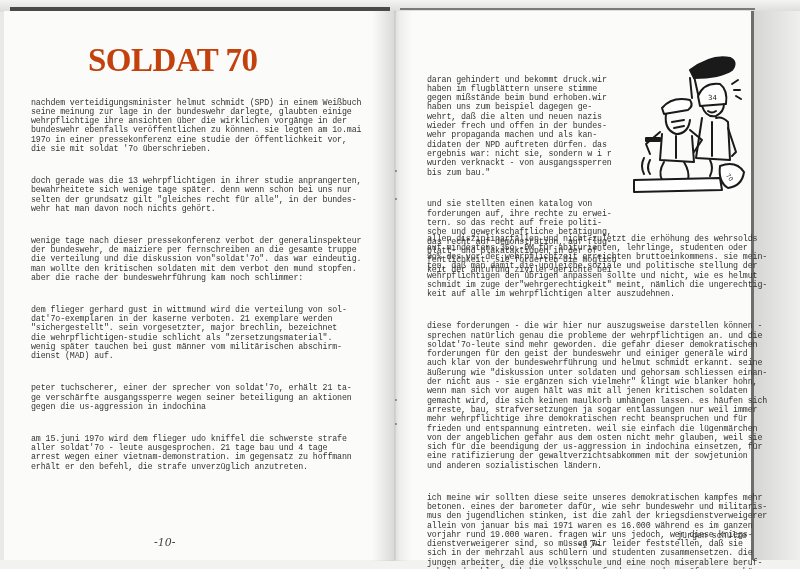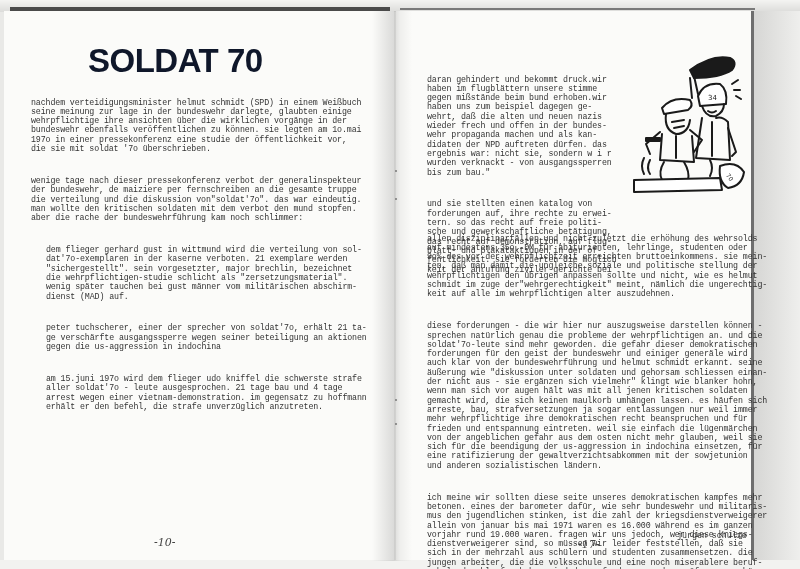--- a/index.html
+++ b/index.html
@@ -33,29 +33,29 @@
   }
   .right-edge {
     position:absolute; left:754px; top:11px; width:46px; height:558px;
     background:linear-gradient(90deg,#d6d6d4,#efefed);
   }
   .bottom-strip {
     position:absolute; left:0; top:560px; width:800px; height:9px; background:#f2f2f0;
   }
   .title {
     position:absolute; left:88px; top:42px;
-    font-family:Liberation Sans, sans-serif; font-weight:bold;
-    font-size:33px; letter-spacing:-0.5px; color:#0f172a;
+    font-family:Liberation Serif, serif; font-weight:bold;
+    font-size:33px; letter-spacing:-0.5px; color:#c2410c;
   }
   .text {
     position:absolute; font-size:8.3px; line-height:9.3px; white-space:pre; color:#333;
     letter-spacing:-0.12px;
   }
   .para { margin:0 0 4px 0; }
-  .indent { margin-left:15px; }
+  .indent { margin-left:0; }
   .page-num {
     position:absolute; font-family:"DejaVu Serif", serif; font-style:italic;
     font-size:11px; color:#444;
   }
   .signature { position:absolute; font-size:8.3px; color:#333; }
   .cartoon { position:absolute; left:632px; top:48px; width:118px; height:148px; }
   .dot { position:absolute; width:2px; height:2px; background:#777; border-radius:1px; }
 </style>
 </head>
 <body>
@@ -71,20 +71,24 @@
 
 <div class="title">SOLDAT 70</div>
 
 <div class="text" style="left:31px; top:79px;">
   <div class="para">nachdem verteidigungsminister helmut schmidt (SPD) in einem Weißbuch
 seine meinung zur lage in der bundeswehr darlegte, glaubten einige
 wehrpflichtige ihre ansichten über die wirklichen vorgänge in der
 bundeswehr ebenfalls veröffentlichen zu können. sie legten am 1o.mai
 197o in einer pressekonferenz eine studie der öffentlichkeit vor,
 die sie mit soldat '7o überschrieben.</div>
+  <div class="para">doch gerade was die 13 wehrpflichtigen in ihrer studie anprangerten,
+bewahrheitete sich wenige tage später. denn wenn schon bei uns nur
+selten der grundsatz gilt "gleiches recht für alle", in der bundes-
+wehr hat man davon noch nichts gehört.</div>
   <div class="para">wenige tage nach dieser pressekonferenz verbot der generalinspekteur
 der bundeswehr, de maiziere per fernschreiben an die gesamte truppe
 die verteilung und die diskussion von"soldat'7o". das war eindeutig.
 man wollte den kritischen soldaten mit dem verbot den mund stopfen.
 aber die rache der bundeswehrführung kam noch schlimmer:</div>
   <div class="para indent">dem flieger gerhard gust in wittmund wird die verteilung von sol-
 dat'7o-exemplaren in der kaserne verboten. 21 exemplare werden
 "sichergestellt". sein vorgesetzter, major brechlin, bezeichnet
 die wehrpflichtigen-studie schlicht als "zersetzungsmaterial".
 wenig später tauchen bei gust männer vom militärischen abschirm-

